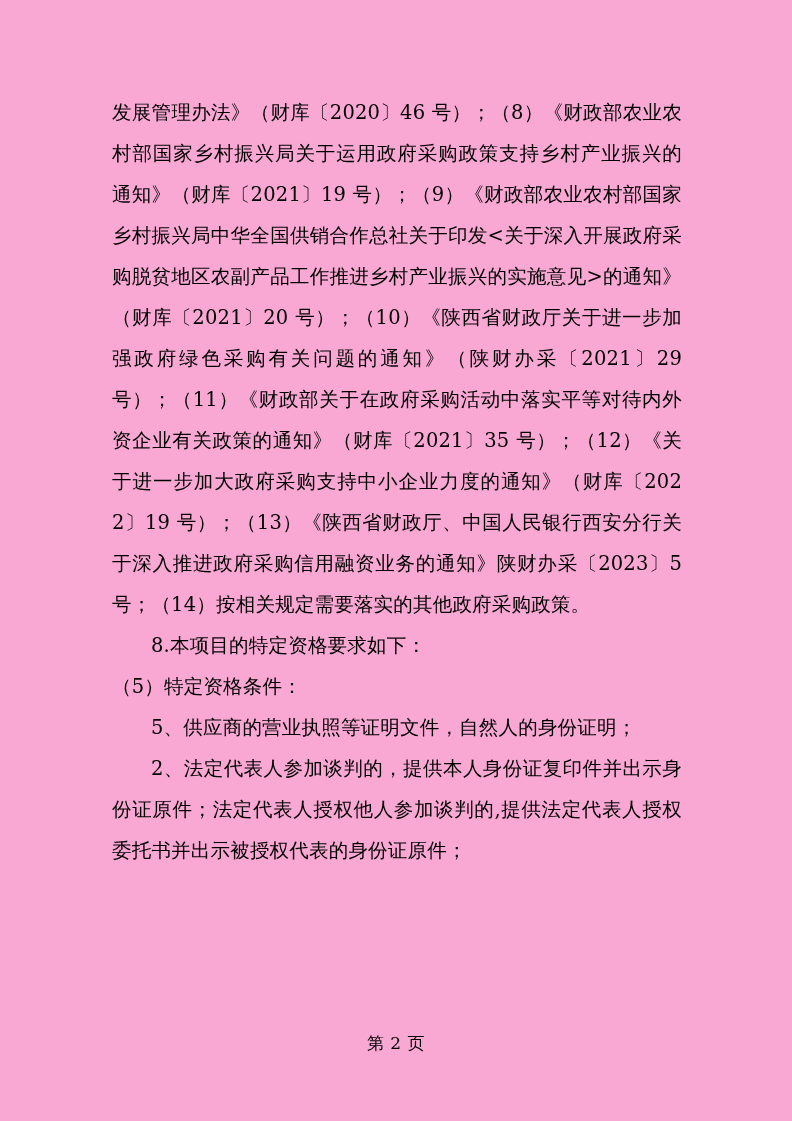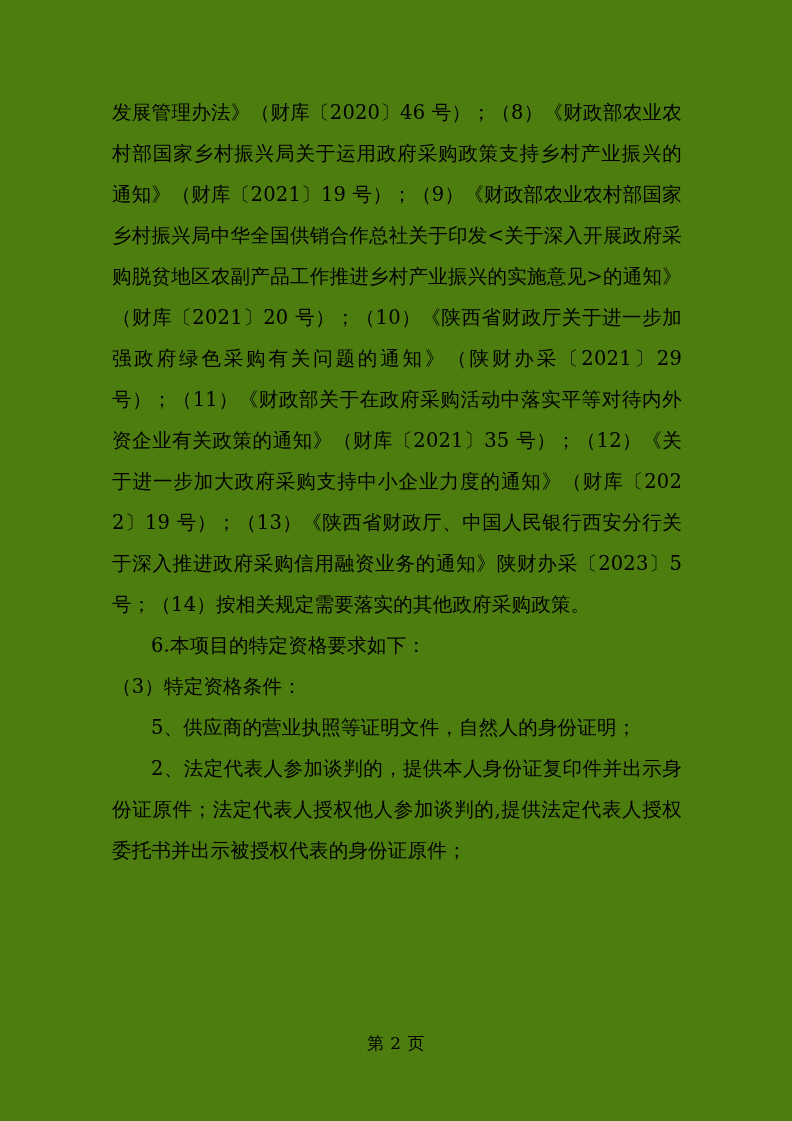--- a/index.html
+++ b/index.html
@@ -14,21 +14,21 @@
     color: #000000;
     position: relative;
     overflow: hidden;
   }
   .page {
     position: absolute;
     top: 0;
     left: 0;
     width: 792px;
     height: 1121px;
-    background: #4d7c0f;
+    background: #f9a8d4;
   }
   .content {
     position: absolute;
     left: 112px;
     top: 92px;
     width: 570px;
   }
   .para {
     font-size: 19.5px;
     line-height: 41px;
@@ -52,19 +52,19 @@
     font-family: "DejaVu Serif", "Liberation Serif", serif;
     letter-spacing: 0.5px;
   }
 </style>
 </head>
 <body>
 
 <div class="page">
   <div class="content">
     <p class="para">发展管理办法》（财库〔2020〕46 号）；（8）《财政部农业农村部国家乡村振兴局关于运用政府采购政策支持乡村产业振兴的通知》（财库〔2021〕19 号）；（9）《财政部农业农村部国家乡村振兴局中华全国供销合作总社关于印发&lt;关于深入开展政府采购脱贫地区农副产品工作推进乡村产业振兴的实施意见&gt;的通知》（财库〔2021〕20 号）；（10）《陕西省财政厅关于进一步加强政府绿色采购有关问题的通知》（陕财办采〔2021〕29 号）；（11）《财政部关于在政府采购活动中落实平等对待内外资企业有关政策的通知》（财库〔2021〕35 号）；（12）《关于进一步加大政府采购支持中小企业力度的通知》（财库〔2022〕19 号）；（13）《陕西省财政厅、中国人民银行西安分行关于深入推进政府采购信用融资业务的通知》陕财办采〔2023〕5 号；（14）按相关规定需要落实的其他政府采购政策。</p>
-    <p class="para indent-2">6.本项目的特定资格要求如下：</p>
-    <p class="para">（3）特定资格条件：</p>
+    <p class="para indent-2">8.本项目的特定资格要求如下：</p>
+    <p class="para">（5）特定资格条件：</p>
     <p class="para indent-2">5、供应商的营业执照等证明文件，自然人的身份证明；</p>
     <p class="para indent-2">2、法定代表人参加谈判的，提供本人身份证复印件并出示身份证原件；法定代表人授权他人参加谈判的,提供法定代表人授权委托书并出示被授权代表的身份证原件；</p>
   </div>
   <div class="footer">第 2 页</div>
 </div>
 
 </body></html>

